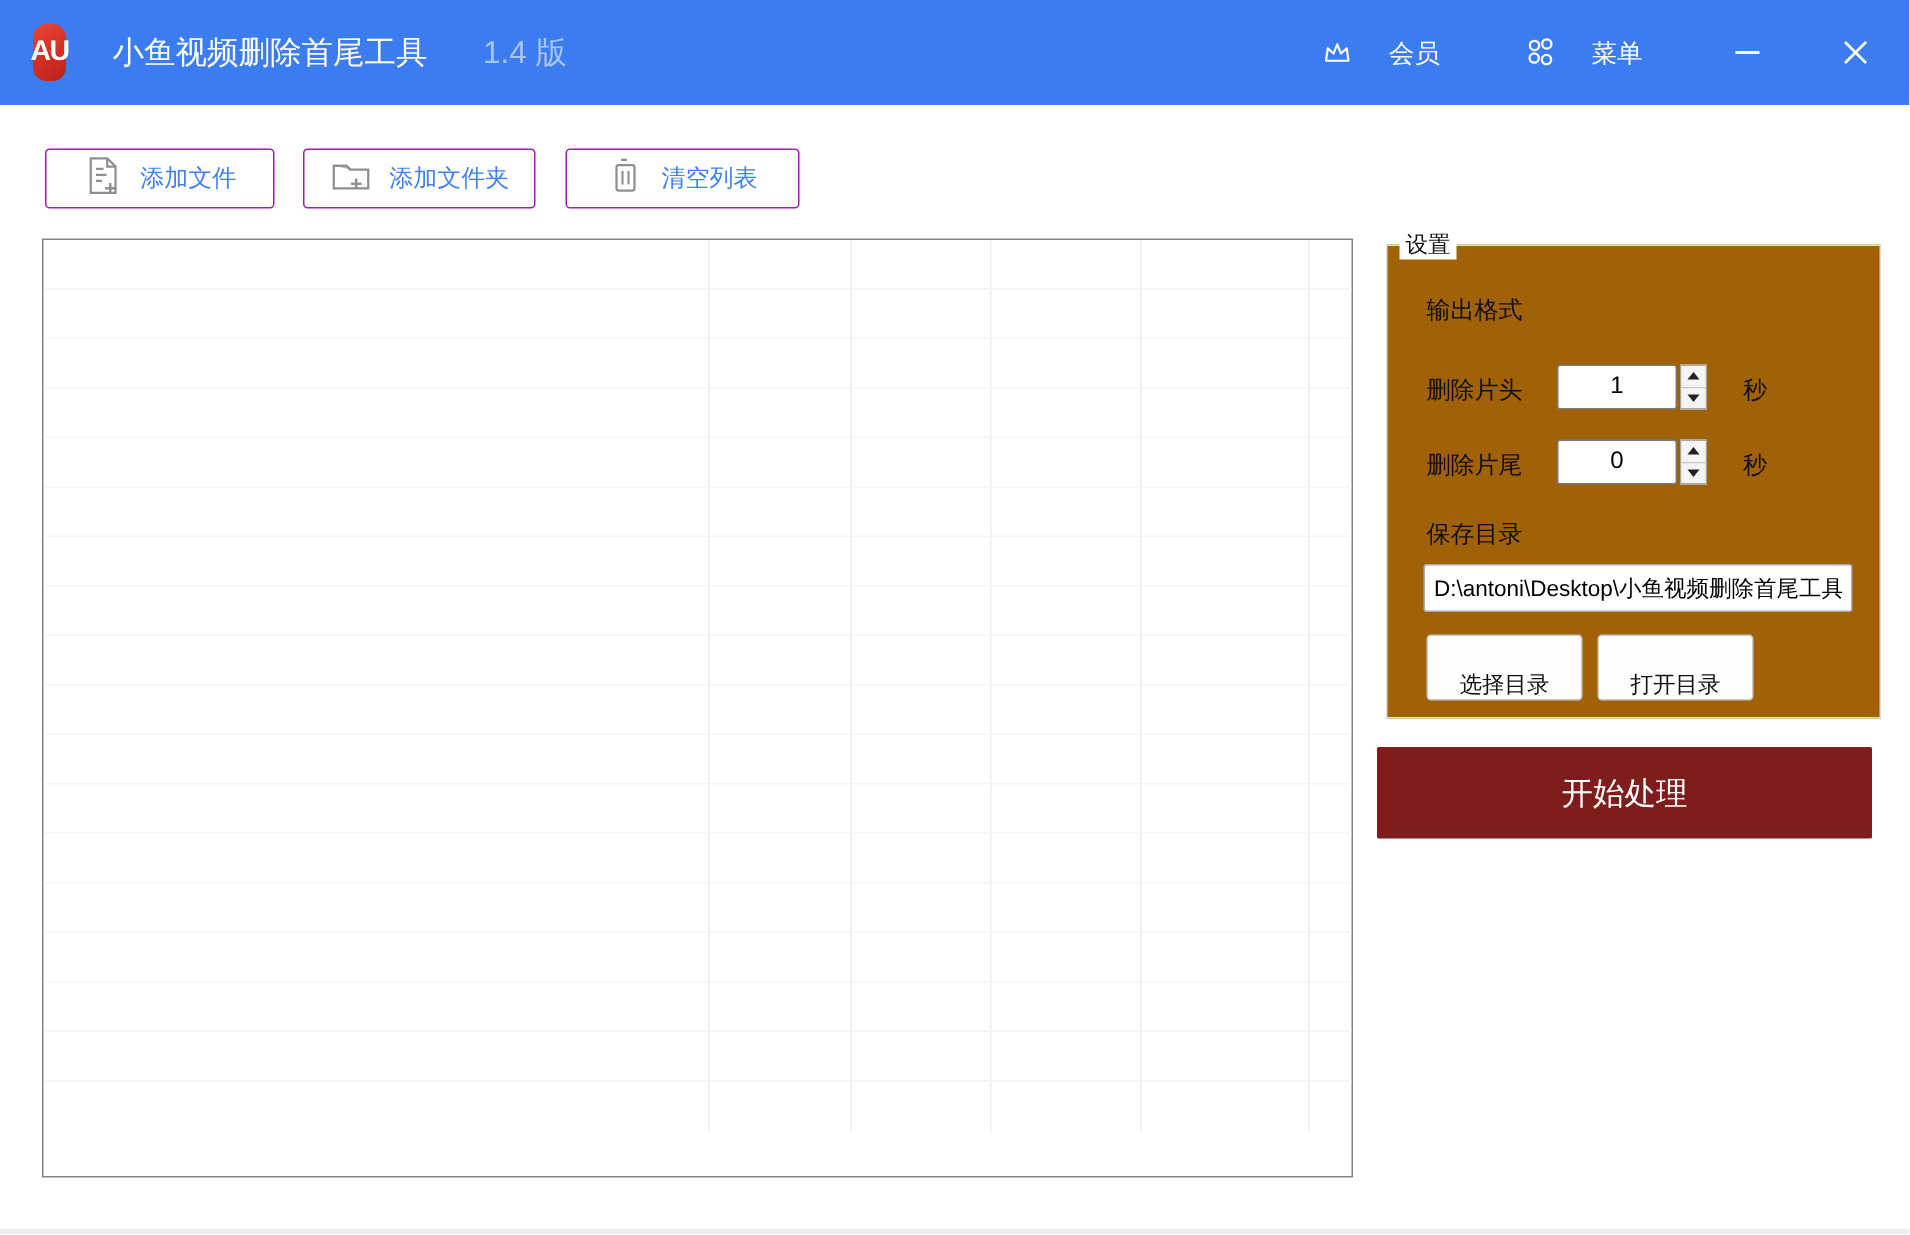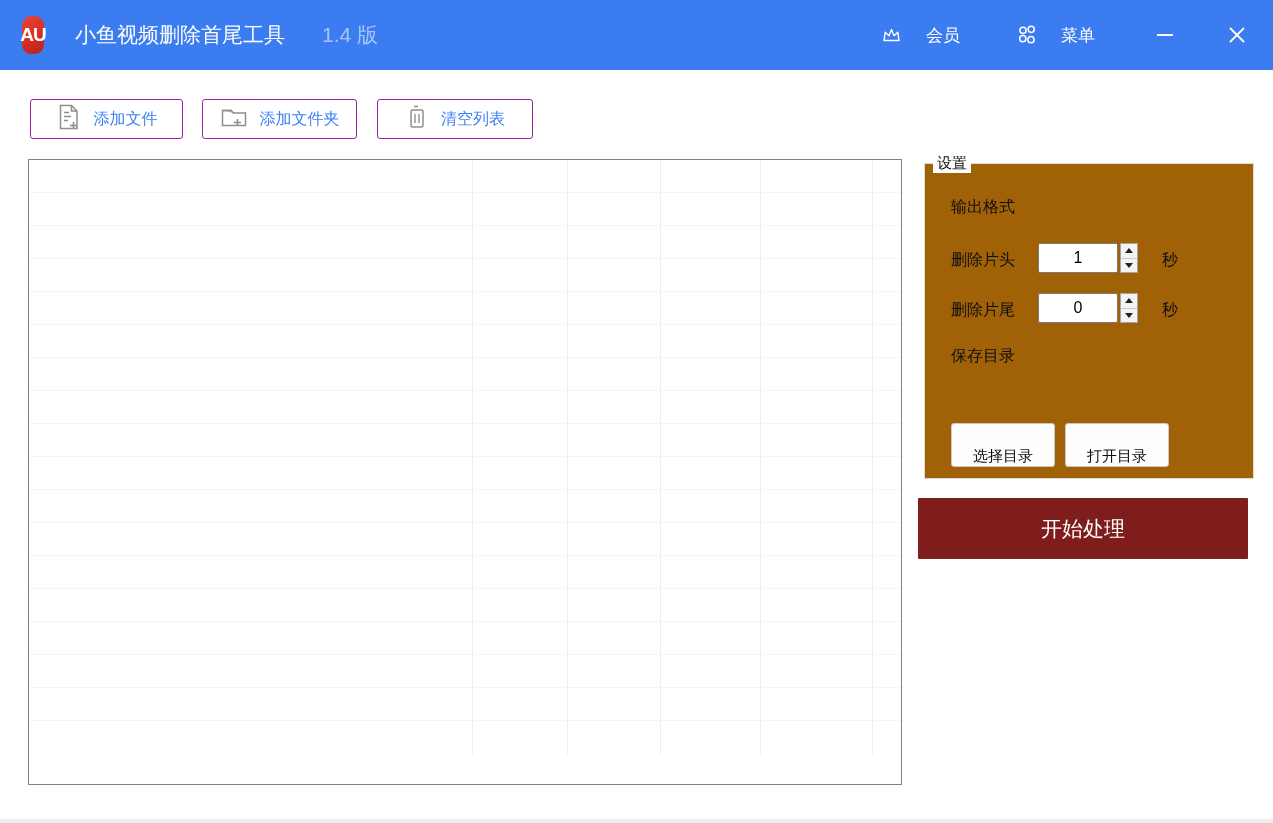--- a/index.html
+++ b/index.html
@@ -330,20 +330,21 @@
           <div class="tri-up"></div>
         </div>
       <div class="spin-btn">
           <div class="tri-dn"></div>
         </div>
     </div>
   </div>
   <div class="s-label" style="left:237px; top:136px;">秒</div>
 
   <div class="s-label" style="left:26px; top:182px;">保存目录</div>
+  <input class="path-input" value="D:\antoni\Desktop\小鱼视频删除首尾工具" style="">
 
   <div class="dir-btn" id="btn-choose-dir">
     <span>选择目录</span>
   </div>
   <div class="dir-btn" id="btn-open-dir">
     <span>打开目录</span>
   </div>
 </div>
 
 <div class="start-btn">

